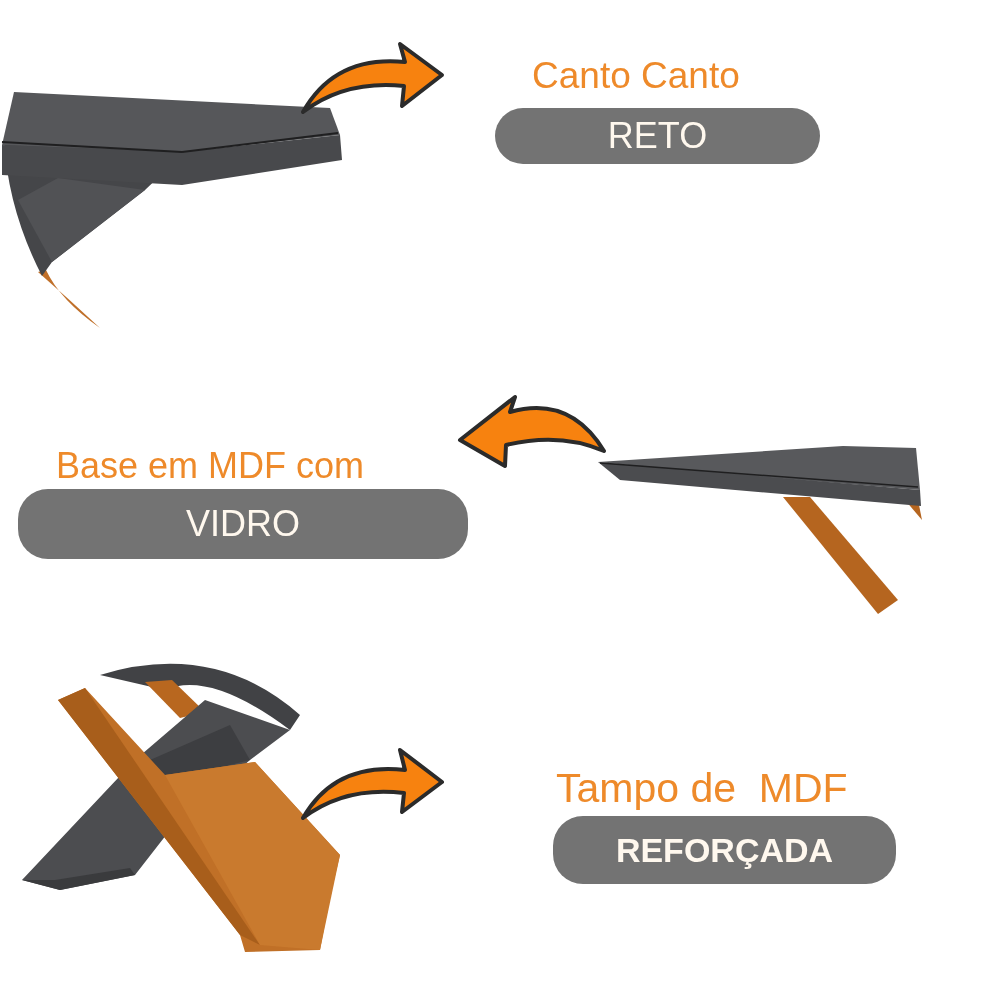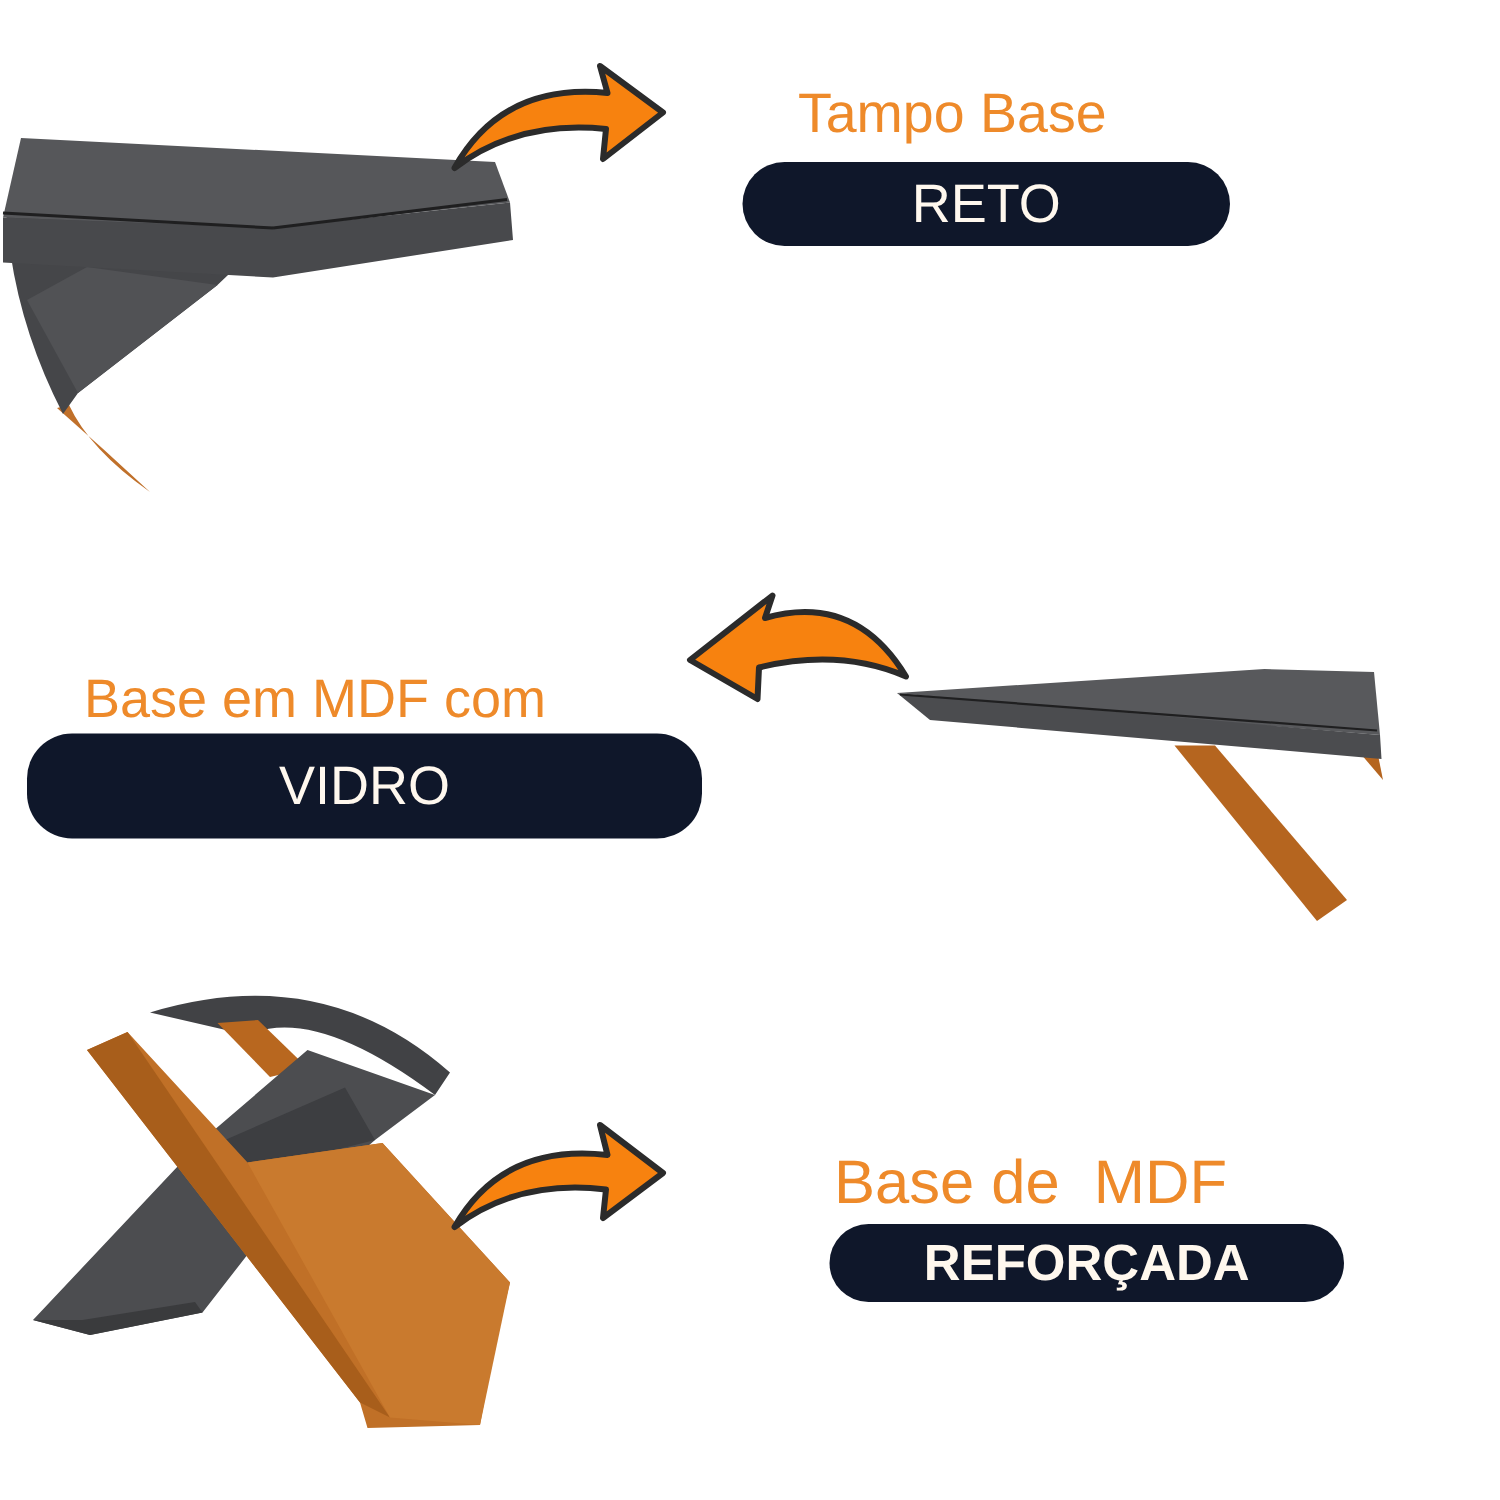--- a/index.html
+++ b/index.html
@@ -1,20 +1,20 @@
 <!DOCTYPE html>
 <html><head>
 <meta charset="utf-8">
 <style>
   html, body { margin:0; padding:0; background:#ffffff; }
   body { width:1000px; height:1000px; position:relative; overflow:hidden;
          font-family:"Liberation Sans", sans-serif; }
   .art { position:absolute; left:0; top:0; width:1000px; height:1000px; }
   .caption { position:absolute; color:#ee8a2a; font-weight:normal; white-space:nowrap; }
-  .pill { position:absolute; background:#0f172a; border-radius:30px;
+  .pill { position:absolute; background:#737373; border-radius:30px;
           color:#fff8ee; display:flex; align-items:center; justify-content:center;
           white-space:nowrap; }
 </style>
 </head>
 <body>
 
 <svg class="art" viewBox="0 0 1000 1000">
 
   <g>
 
@@ -56,26 +56,26 @@
 
     <path d="M58,700 L85,688 L165,775 L255,762 L340,855 Q330,895 320,950 L245,952 L240,935 Z" fill="#c07027"></path>
     <path d="M58,700 L85,688 L260,945 L240,935 Z" fill="#a85e1b"></path>
     <path d="M165,775 L255,762 L340,855 L320,950 L260,945 Z" fill="#c97a2e"></path>
   </g>
   <g>
     <path d="M303,818 Q335,762 405,770 L400,750 L442,782 L402,812 L404,793 Q345,786 303,818 Z" fill="#f7820f" stroke="#2b2b2b" stroke-width="4" stroke-linejoin="round"></path>
   </g>
 </svg>
 
-<div class="caption" style="left:532px; top:55px; font-size:37px;">Tampo Base</div>
+<div class="caption" style="left:532px; top:55px; font-size:37px;">Canto Canto</div>
 <div class="pill" style="left:495px; top:108px; width:325px; height:56px; font-size:36px;">
   <span>RETO</span>
 </div>
 
 <div class="caption" style="left:56px; top:445px; font-size:36px;">Base em MDF com</div>
 <div class="pill" style="left:18px; top:489px; width:450px; height:70px; font-size:36px;">
   <span>VIDRO</span>
 </div>
 
-<div class="caption" style="left:556px; top:765px; font-size:41px; white-space:pre;">Base de  MDF</div>
-<div class="pill" style="left:553px; top:816px; width:343px; height:52px; font-size:34px; font-weight:bold;">
+<div class="caption" style="left:556px; top:765px; font-size:41px; white-space:pre;">Tampo de  MDF</div>
+<div class="pill" style="left:553px; top:816px; width:343px; height:68px; font-size:34px; font-weight:bold;">
   <span>REFORÇADA</span>
 </div>
 
 </body></html>

